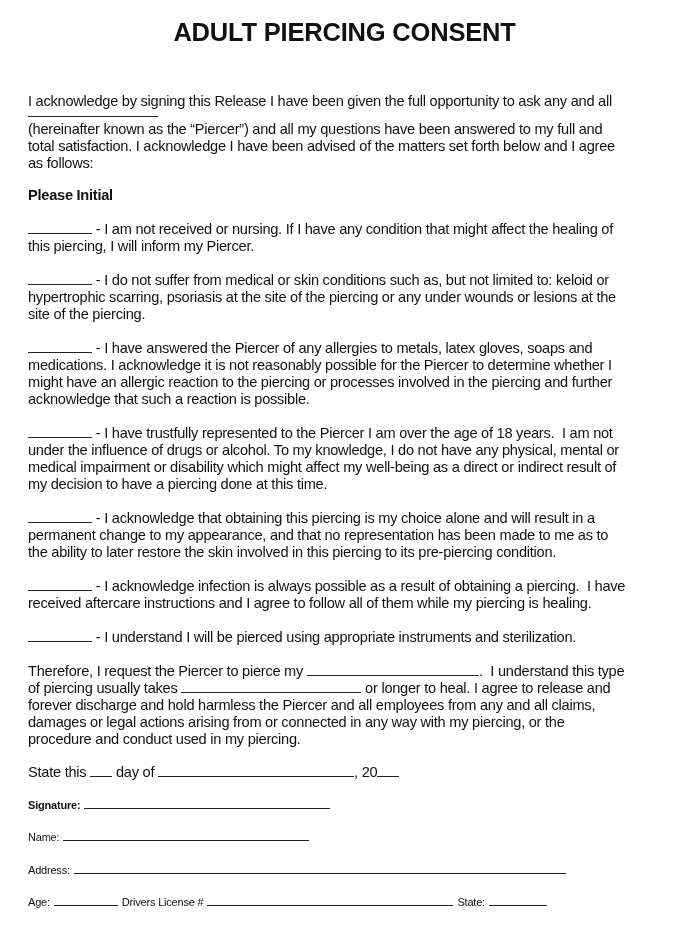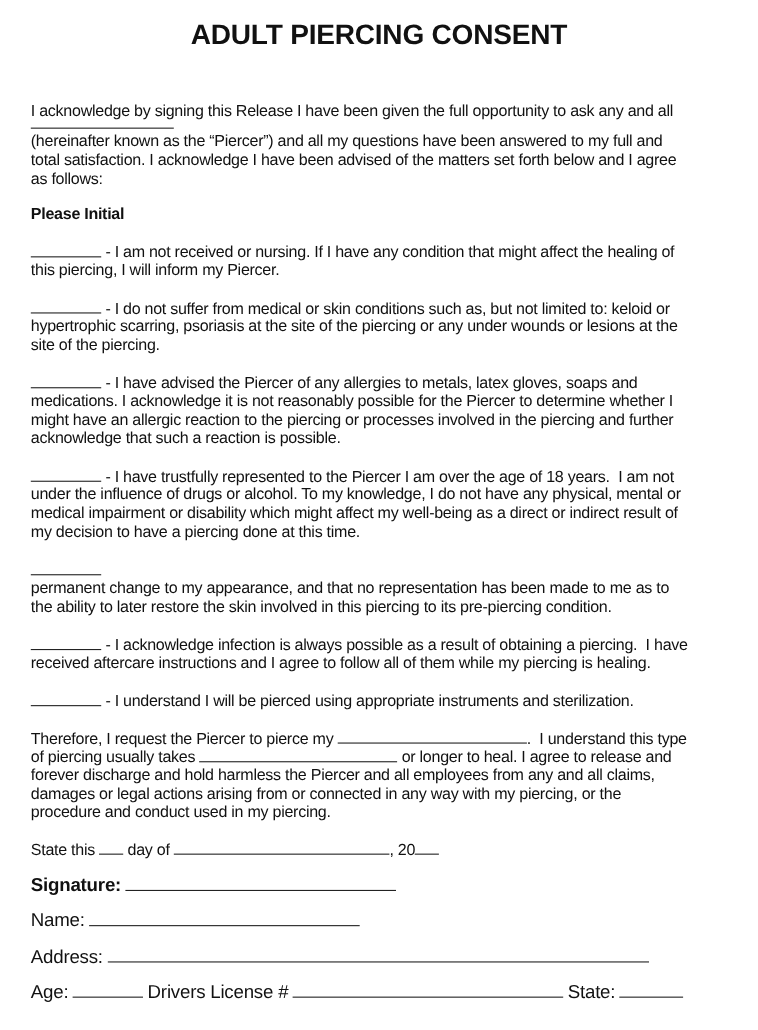--- a/index.html
+++ b/index.html
@@ -4,21 +4,21 @@
   <style>
     html, body { margin: 0; padding: 0; background: #ffffff; }
     body { width: 689px; height: 936px; position: relative; overflow: hidden;
            font-family: "Liberation Sans", sans-serif; color: #111111; }
     .title { position: absolute; left: 0; width: 689px; top: 16px; text-align: center;
              font-weight: bold; font-size: 25.5px; letter-spacing: -0.2px; line-height: 32px; }
     .ln { position: absolute; left: 28px; font-size: 14.6px; line-height: 17px; white-space: pre;
           letter-spacing: -0.25px; }
     .b { font-weight: bold; }
     .blank { display: inline-block; border-bottom: 1.2px solid #222; height: 12px; vertical-align: baseline; }
-    .field { position: absolute; left: 28px; font-size: 17px; line-height: 17px; white-space: nowrap; letter-spacing: -0.2px; }
+    .field { position: absolute; left: 28px; font-size: 11px; line-height: 17px; white-space: nowrap; letter-spacing: -0.2px; }
     .field .blank { margin-left: 4px; }
   </style>
 </head>
 <body>
 
 <div class="title">ADULT PIERCING CONSENT</div>
 
 <div class="ln" style="top:93px">I acknowledge by signing this Release I have been given the full opportunity to ask any and all</div>
 <div class="ln" style="top:104px"><span class="blank" style="width:130px"></span></div>
 <div class="ln" style="top:121px">(hereinafter known as the “Piercer”) and all my questions have been answered to my full and</div>
@@ -27,31 +27,31 @@
 
 <div class="ln b" style="top:187px">Please Initial</div>
 
 <div class="ln" style="top:221px"><span class="blank" style="width:64px"></span><span> - I am not received or nursing. If I have any condition that might affect the healing of</span></div>
 <div class="ln" style="top:238px">this piercing, I will inform my Piercer.</div>
 
 <div class="ln" style="top:272px"><span class="blank" style="width:64px"></span><span> - I do not suffer from medical or skin conditions such as, but not limited to: keloid or</span></div>
 <div class="ln" style="top:289px">hypertrophic scarring, psoriasis at the site of the piercing or any under wounds or lesions at the</div>
 <div class="ln" style="top:306px">site of the piercing.</div>
 
-<div class="ln" style="top:340px"><span class="blank" style="width:64px"></span><span> - I have advised the Piercer of any allergies to metals, latex gloves, soaps and</span></div>
+<div class="ln" style="top:340px"><span class="blank" style="width:64px"></span><span> - I have answered the Piercer of any allergies to metals, latex gloves, soaps and</span></div>
 <div class="ln" style="top:357px">medications. I acknowledge it is not reasonably possible for the Piercer to determine whether I</div>
 <div class="ln" style="top:374px">might have an allergic reaction to the piercing or processes involved in the piercing and further</div>
 <div class="ln" style="top:391px">acknowledge that such a reaction is possible.</div>
 
 <div class="ln" style="top:425px"><span class="blank" style="width:64px"></span><span> - I have trustfully represented to the Piercer I am over the age of 18 years.  I am not</span></div>
 <div class="ln" style="top:442px">under the influence of drugs or alcohol. To my knowledge, I do not have any physical, mental or</div>
 <div class="ln" style="top:459px">medical impairment or disability which might affect my well-being as a direct or indirect result of</div>
 <div class="ln" style="top:476px">my decision to have a piercing done at this time.</div>
 
-<div class="ln" style="top:510px"><span class="blank" style="width:64px"></span></div>
+<div class="ln" style="top:510px"><span class="blank" style="width:64px"></span><span> - I acknowledge that obtaining this piercing is my choice alone and will result in a</span></div>
 <div class="ln" style="top:527px">permanent change to my appearance, and that no representation has been made to me as to</div>
 <div class="ln" style="top:544px">the ability to later restore the skin involved in this piercing to its pre-piercing condition.</div>
 
 <div class="ln" style="top:578px"><span class="blank" style="width:64px"></span><span> - I acknowledge infection is always possible as a result of obtaining a piercing.  I have</span></div>
 <div class="ln" style="top:595px">received aftercare instructions and I agree to follow all of them while my piercing is healing.</div>
 
 <div class="ln" style="top:629px"><span class="blank" style="width:64px"></span><span> - I understand I will be pierced using appropriate instruments and sterilization.</span></div>
 
 <div class="ln" style="top:663px"><span>Therefore, I request the Piercer to pierce my </span><span class="blank" style="width:172px"></span><span>.  I understand this type</span></div>
 <div class="ln" style="top:680px"><span>of piercing usually takes </span><span class="blank" style="width:180px"></span><span> or longer to heal. I agree to release and</span></div>

